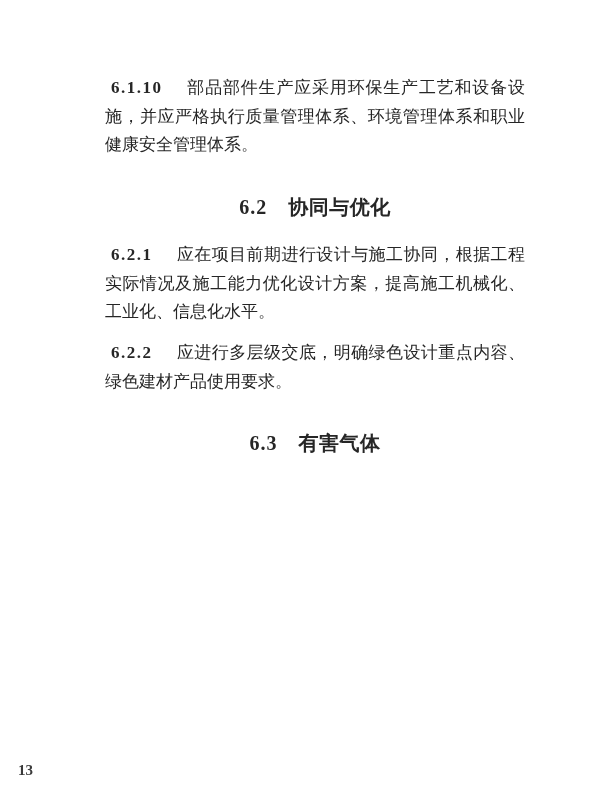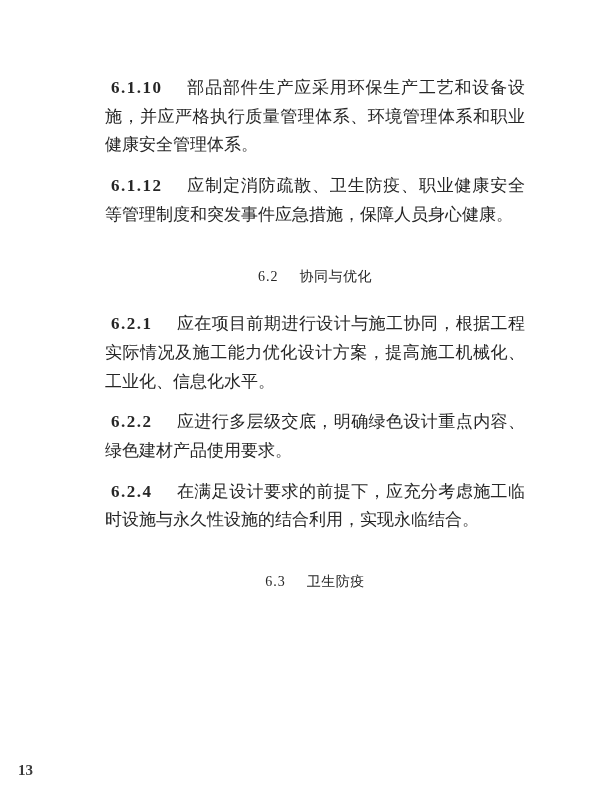--- a/index.html
+++ b/index.html
@@ -27,23 +27,23 @@
     text-justify: inter-character;
     margin: 0;
   }
   .clause-num {
     font-weight: bold;
     letter-spacing: 1.5px;
     margin-right: 12px;
     white-space: nowrap;
   }
   .section-heading {
-    font-size: 14px;
+    font-size: 20px;
     line-height: 28.7px;
-    font-weight: normal;
+    font-weight: bold;
     text-align: center;
     margin: 21px 0 7px 0;
     letter-spacing: 0.5px;
   }
   .heading-num {
     letter-spacing: 1px;
     margin-right: 9px;
     white-space: nowrap;
   }
   .page-number {
@@ -58,29 +58,27 @@
   }
 </style>
 </head>
 <body>
 
 <div class="page">
   <main class="content" id="content">
   <p class="clause"><span class="clause-num">6.1.10</span><span class="clause-text">部品部件生产应采用环保生产工艺和设备设施，并应严格执行质量管理体系、环境管理体系和职业健康安全管理体系。</span></p>
 
 
-  <p class="clause"><span class="clause-num">6.1.12</span><span class="clause-text">应制定消防疏散、卫生防疫、职业健康安全等管理制度和突发事件应急措施，保障人员身心健康。</span></p>
 
   <h2 class="section-heading"><span class="heading-num">6.2</span><span class="heading-title">协同与优化</span></h2>
 
   <p class="clause"><span class="clause-num">6.2.1</span><span class="clause-text">应在项目前期进行设计与施工协同，根据工程实际情况及施工能力优化设计方案，提高施工机械化、工业化、信息化水平。</span></p>
 
   <p class="clause"><span class="clause-num">6.2.2</span><span class="clause-text">应进行多层级交底，明确绿色设计重点内容、绿色建材产品使用要求。</span></p>
 
 
-  <p class="clause"><span class="clause-num">6.2.4</span><span class="clause-text">在满足设计要求的前提下，应充分考虑施工临时设施与永久性设施的结合利用，实现永临结合。</span></p>
 
 
-  <h2 class="section-heading"><span class="heading-num">6.3</span><span class="heading-title">卫生防疫</span></h2>
+  <h2 class="section-heading"><span class="heading-num">6.3</span><span class="heading-title">有害气体</span></h2>
 
 </main>
   <div class="page-number">13</div>
 </div>
 
 </body></html>

